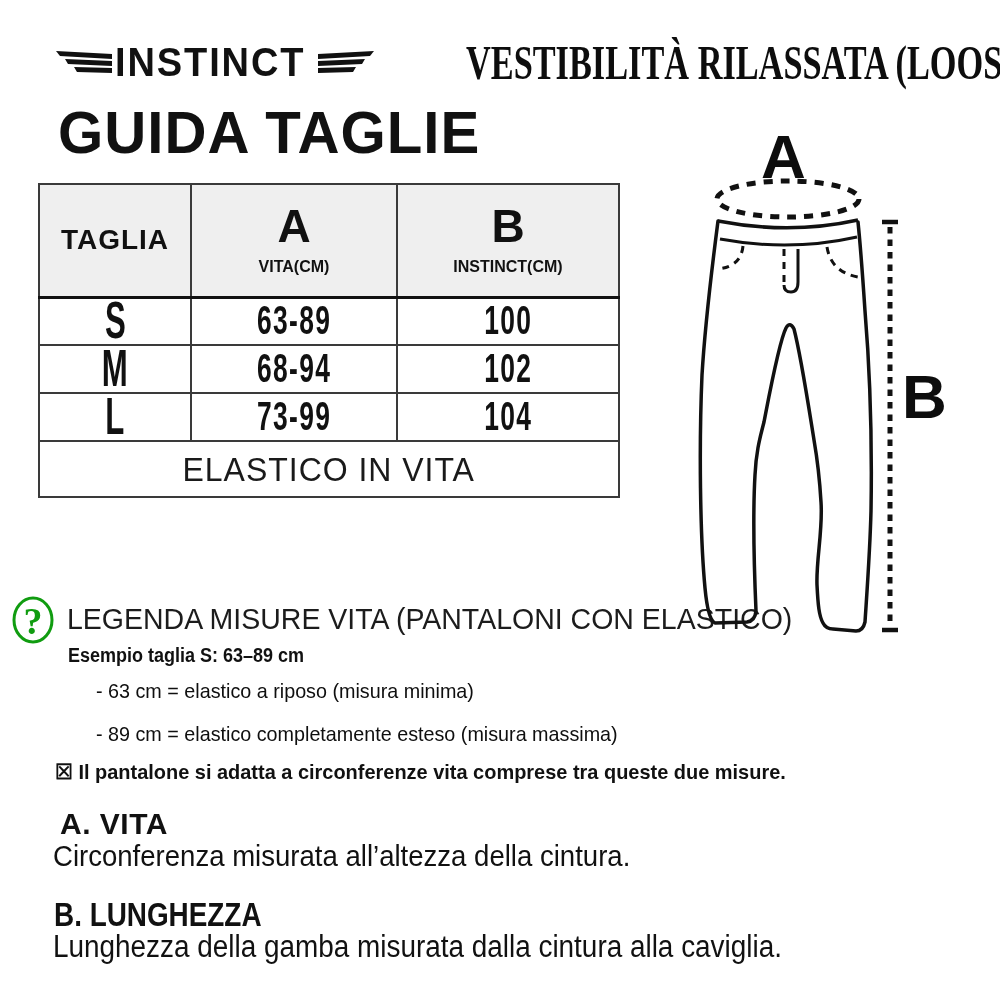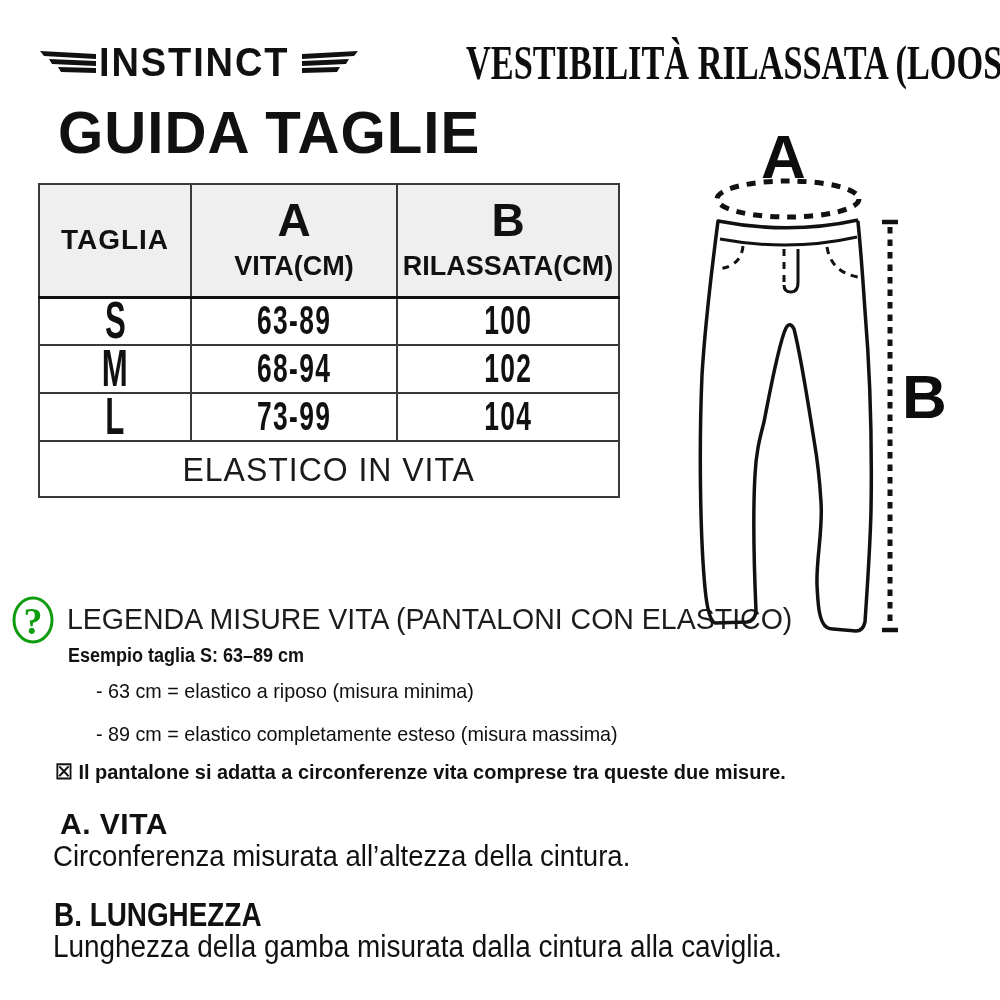--- a/index.html
+++ b/index.html
@@ -3,21 +3,21 @@
 <meta charset="utf-8">
 <style>
   html,body{margin:0;padding:0;}
   body{
     width:1000px;height:1000px;position:relative;background:#ffffff;
     font-family:"Liberation Sans",sans-serif;color:#111;overflow:hidden;
   }
   .abs{position:absolute;}
 
   
-  #logo{left:40px;top:42px;display:flex;align-items:center;gap:3px;}
+  #logo{left:56px;top:42px;display:flex;align-items:center;gap:3px;}
   #logo .brand-text{
     font-size:40px;font-weight:800;letter-spacing:2px;line-height:1;
     transform:scaleX(.95);transform-origin:left center;white-space:nowrap;
   }
 
   
   #fit-title{
     left:466px;top:38px;font-family:"Liberation Serif",serif;font-weight:700;
     font-size:49px;line-height:1;transform:scaleX(.70);transform-origin:left top;
     white-space:nowrap;color:#0d0d0d;
@@ -31,21 +31,21 @@
 
   
   #size-table{left:38px;top:183px;border-collapse:collapse;table-layout:fixed;}
   #size-table td,#size-table th{border:2px solid #3a3a3a;padding:0;text-align:center;vertical-align:middle;}
   #size-table{border:2px solid #4d7c0f;}
   #size-table .w1{width:150px;} #size-table .w2{width:204px;} #size-table .w3{width:220px;}
   #size-table thead tr{height:113px;}
   #size-table thead th{background:var(--header-bg,#efefef);border-bottom:3px solid #111;}
   .taglia-head{font-size:28px;font-weight:700;letter-spacing:1px;}
   .col-letter{font-size:46px;font-weight:800;line-height:.95;display:block;}
-  .col-sub{font-size:27px;font-weight:700;line-height:1.1;display:block;margin-top:10px;}
+  .col-sub{font-size:16px;font-weight:700;line-height:1.1;display:block;margin-top:10px;}
   #size-table tbody tr{height:48px;background:#fff;}
   #size-table tbody tr.footer-row{height:56px;}
   .athletic-size{display:inline-block;font-size:52px;font-weight:700;line-height:.8;
     transform:scaleX(.60);transform-origin:center;white-space:nowrap;}
   .athletic-num{display:inline-block;font-size:40px;font-weight:700;line-height:.8;letter-spacing:2px;
     transform:scaleX(.66);transform-origin:center;white-space:nowrap;}
   .footer-note{display:inline-block;font-size:33px;font-weight:400;letter-spacing:1px;line-height:1;
     transform:scaleX(.97);transform-origin:center;white-space:nowrap;color:#1a1a1a;}
 
   
@@ -100,21 +100,21 @@
     <tr>
       <th class="w1">
         <span class="taglia-head">TAGLIA</span>
       </th>
       <th class="w2">
         <span class="col-letter">A</span>
         <span class="col-sub">VITA(CM)</span>
       </th>
       <th class="w3">
         <span class="col-letter">B</span>
-        <span class="col-sub">RILASSATA(CM)</span>
+        <span class="col-sub">INSTINCT(CM)</span>
       </th>
     </tr>
   </thead>
   <tbody>
     <tr>
       <td><span class="athletic-size">S</span></td>
       <td><span class="athletic-num">63-89</span></td>
       <td><span class="athletic-num">100</span></td>
     </tr>
     <tr>

